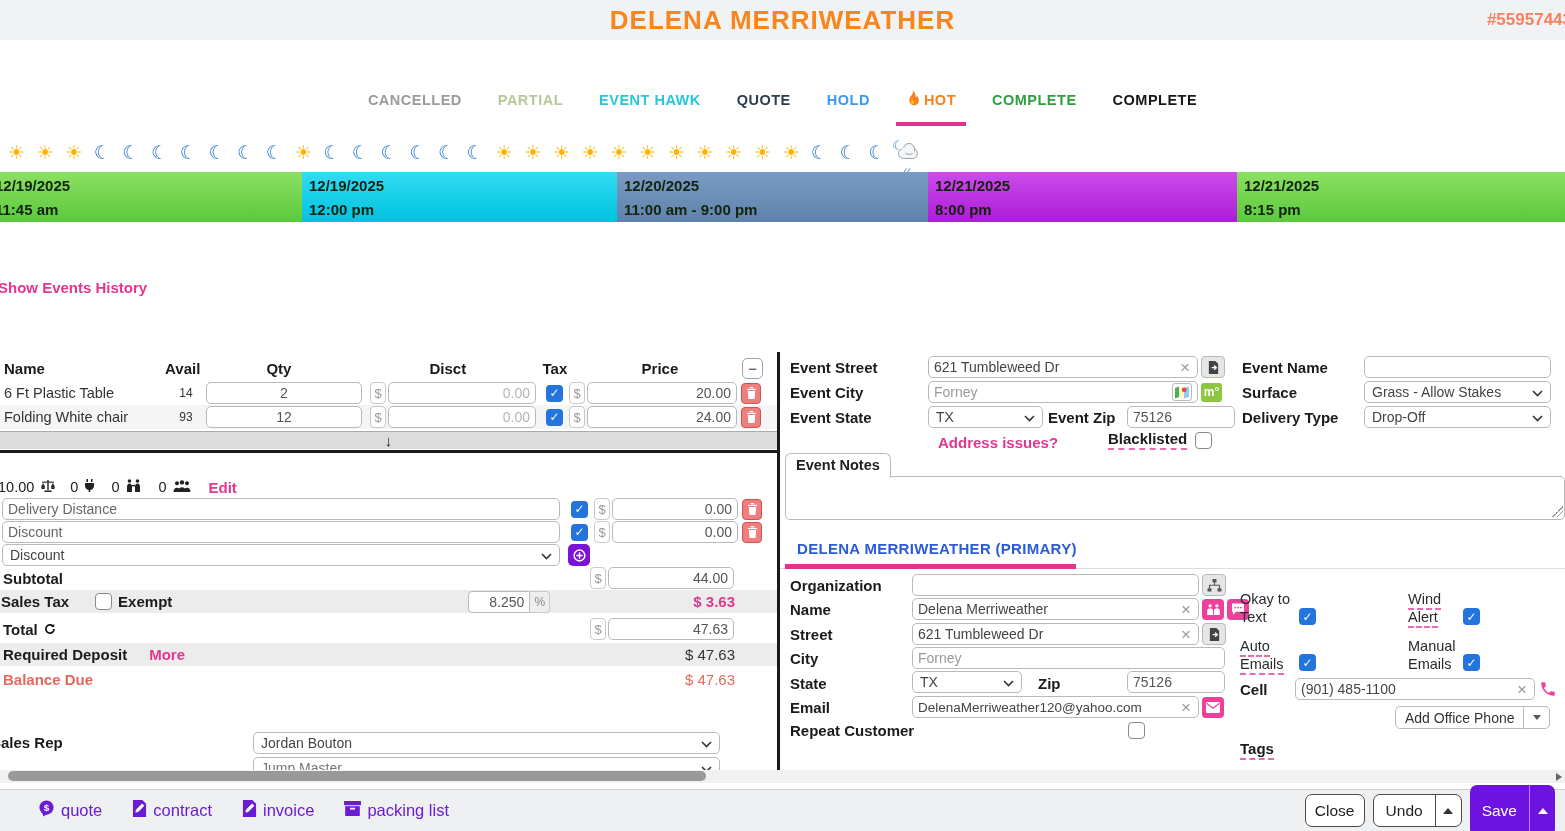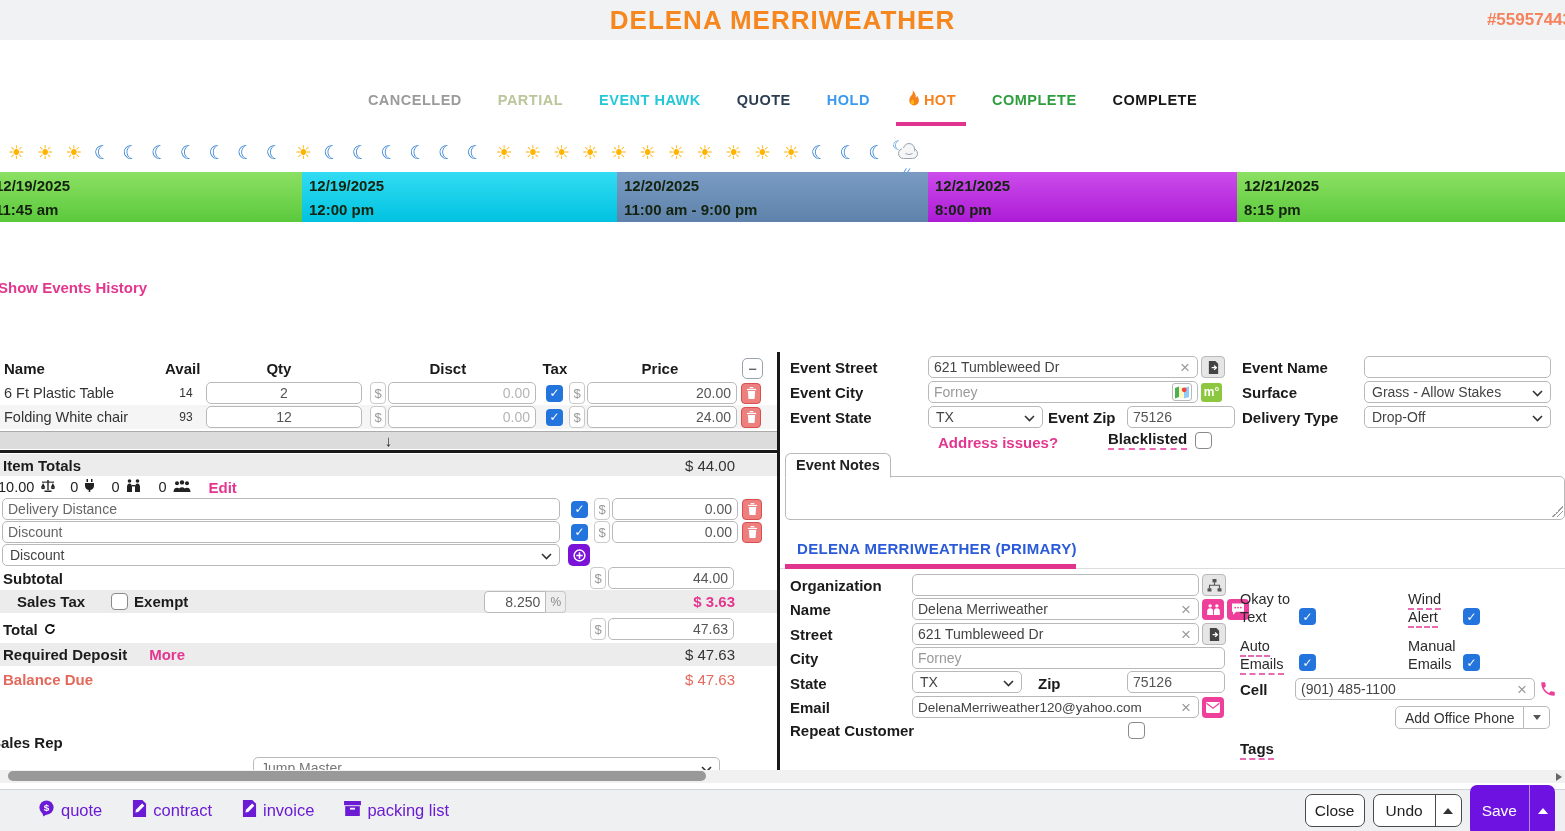--- a/index.html
+++ b/index.html
@@ -240,24 +240,20 @@
           <path d="M1 2h10v1.3H1z"></path>
           <path d="M2 4.2h8L9.3 13H2.7z"></path>
         </svg>
       </span>
   </div>
 
   <div class="arrowbar"><span>↓</span></div>
   <div class="hline"></div>
   <div class="vdiv"></div>
 
-  <div class="lrow rowgray" style="top:454px;height:22px;">
-    <div class="blabel" style="padding-left:3px;">Item Totals</div>
-    <div style="margin-left:auto;padding-right:42px;font-size:15px;color:#333;">$ 44.00</div>
-  </div>
 
   <div class="lrow" style="top:477px;height:20px;gap:6px;font-size:14.5px;color:#222;">
     <span style="margin-left:-2px;">10.00</span>
     <span><svg width="16" height="14" viewBox="0 0 16 14" fill="#222">
           <path d="M7.3 1h1.4v10h-1.4z"></path>
           <path d="M2 2.6h12v1.1H2z"></path>
           <path d="M3.1 4L1 8.2h4.2zM12.9 4l-2.1 4.2H15z"></path>
           <path d="M1 8.2a2.1 2.1 0 004.2 0zM10.8 8.2a2.1 2.1 0 004.2 0z"></path>
           <path d="M4.5 11.5h7V13h-7z"></path>
         </svg></span>
@@ -325,21 +321,21 @@
       </span>
   </div>
 
   <div class="lrow" style="top:567px;height:22px;">
     <div class="blabel" style="padding-left:3px;">Subtotal</div>
     <span class="cur" style="margin-left:auto;">$</span>
     <input class="inp right" style="width: 126px; margin-left: 2px; margin-right: 43px; padding-left: 22px;" value="44.00">
   </div>
 
   <div class="lrow rowgray" style="top:590px;height:23px;">
-    <div class="blabel" style="padding-left:17px;">Sales Tax</div>
+    <div class="blabel" style="padding-left:1px;">Sales Tax</div>
     <span class="cb off" style="margin-left:26px;"></span>
     <span style="margin-left:6px;font-size:15px;font-weight:bold;color:#1b1b1b;">Exempt</span>
     <input class="inp right" style="width: 62px; margin-left: 296px; border-radius: 4px 0px 0px 4px;" value="8.250">
     <span class="pct">%</span>
     <div class="pink" style="margin-left:auto;padding-right:42px;font-size:15px;font-weight:bold;">$ 3.63</div>
   </div>
 
   <div class="lrow" style="top:618px;height:22px;">
     <div class="blabel" style="padding-left:3px;">Total</div>
     <span style="margin-left:6px;display:flex;">
@@ -358,20 +354,26 @@
     <div style="margin-left:auto;padding-right:42px;font-size:15px;color:#333;">$ 47.63</div>
   </div>
 
   <div class="lrow" style="top:668px;height:22px;">
     <div class="salmon" style="padding-left:3px;font-size:15px;font-weight:bold;">Balance Due</div>
     <div class="salmon" style="margin-left:auto;padding-right:42px;font-size:15px;">$ 47.63</div>
   </div>
 
   <div class="lrow" style="top:731px;height:23px;">
     <div class="blabel" style="margin-left:-9px;">Sales Rep</div>
+    <div class="sel" style="position:absolute;left:253px;width:467px;">
+      <span>Jordan Bouton</span>
+      <span><svg width="11" height="7" viewBox="0 0 11 7" fill="none" stroke="#333" stroke-width="1.6">
+            <path d="M1 1l4.5 4.5L10 1"></path>
+          </svg></span>
+    </div>
   </div>
 
   <div style="position:absolute;left:0;top:757px;width:777px;height:13px;overflow:hidden;">
     <div class="sel" style="position:absolute;left:253px;top:0;width:467px;color:#777;">
       <span>Jump Master</span>
       <span><svg width="11" height="7" viewBox="0 0 11 7" fill="none" stroke="#333" stroke-width="1.6">
             <path d="M1 1l4.5 4.5L10 1"></path>
           </svg></span>
     </div>
   </div>

